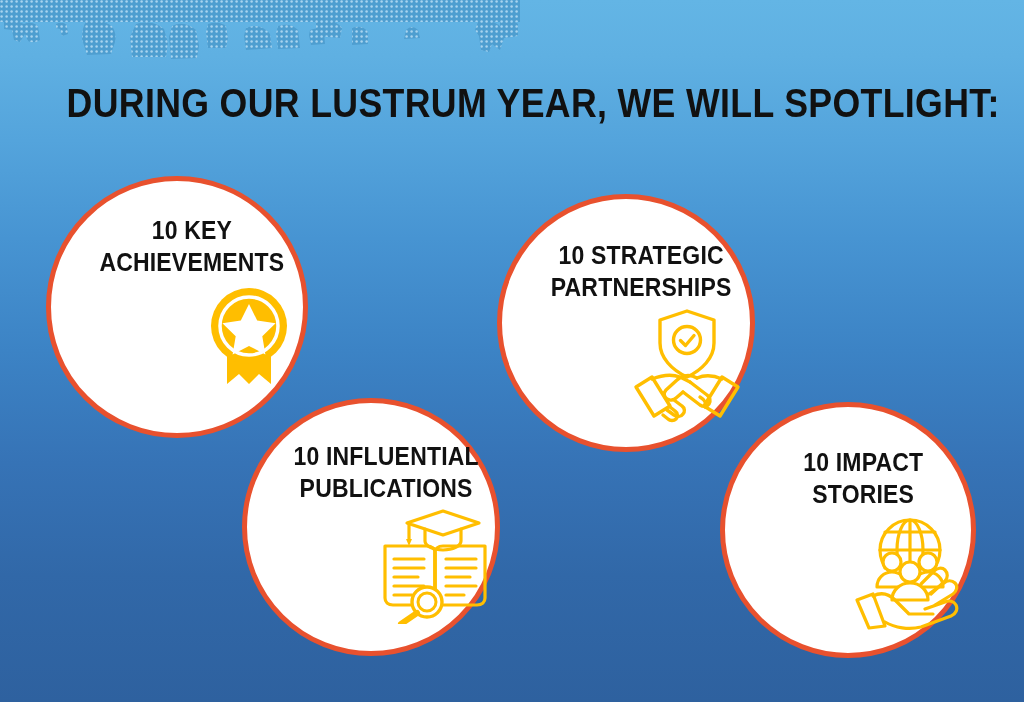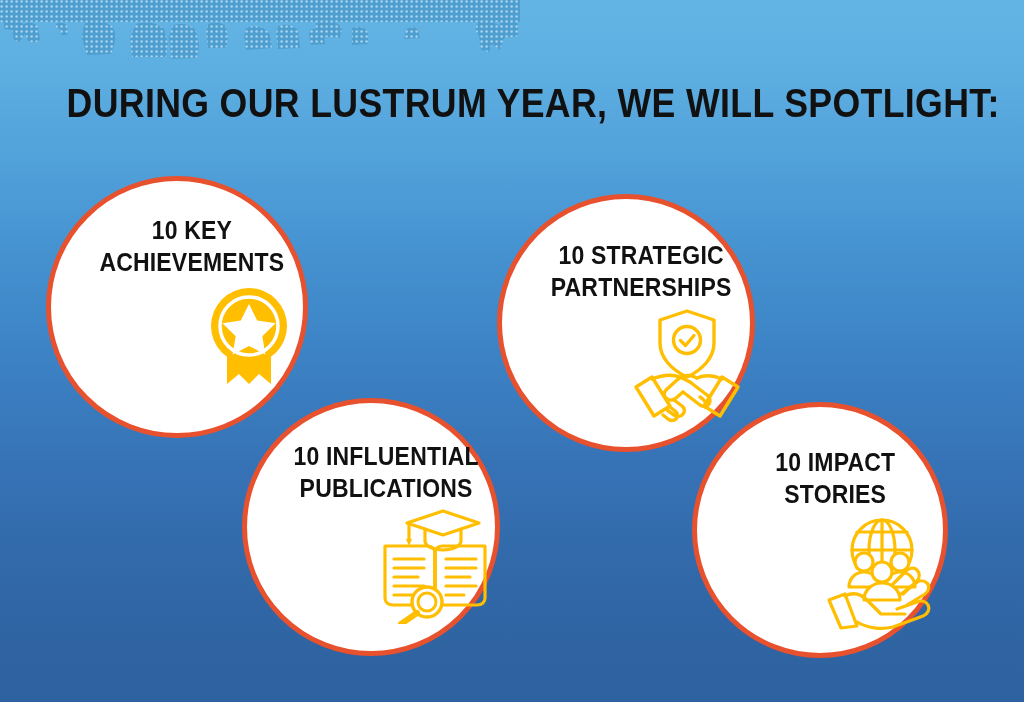--- a/index.html
+++ b/index.html
@@ -79,21 +79,21 @@
   .bubble .glyph {
     margin-top: 6px;
     flex: 0 0 auto;
     display: block;
   }
 
   
   #bubble-achievements { left: 46px;  top: 176px; width: 262px; height: 262px; }
   #bubble-partnerships { left: 497px; top: 194px; width: 258px; height: 258px; }
   #bubble-publications { left: 242px; top: 398px; width: 258px; height: 258px; }
-  #bubble-impact       { left: 692px; top: 402px; width: 256px; height: 256px; }
+  #bubble-impact       { left: 720px; top: 402px; width: 256px; height: 256px; }
 
   #bubble-achievements .label { margin-top: 13%; font-size: 25px; }
   #bubble-partnerships .label { margin-top: 16%; font-size: 25px; }
   #bubble-publications .label { margin-top: 15%; font-size: 25px; }
   #bubble-impact .label       { margin-top: 16%; font-size: 25px; }
 
   #bubble-achievements .glyph { margin-top: 4px; }
   #bubble-partnerships .glyph { margin-top: 2px; }
   #bubble-publications .glyph { margin-top: 2px; }
   #bubble-impact .glyph       { margin-top: 4px; }

